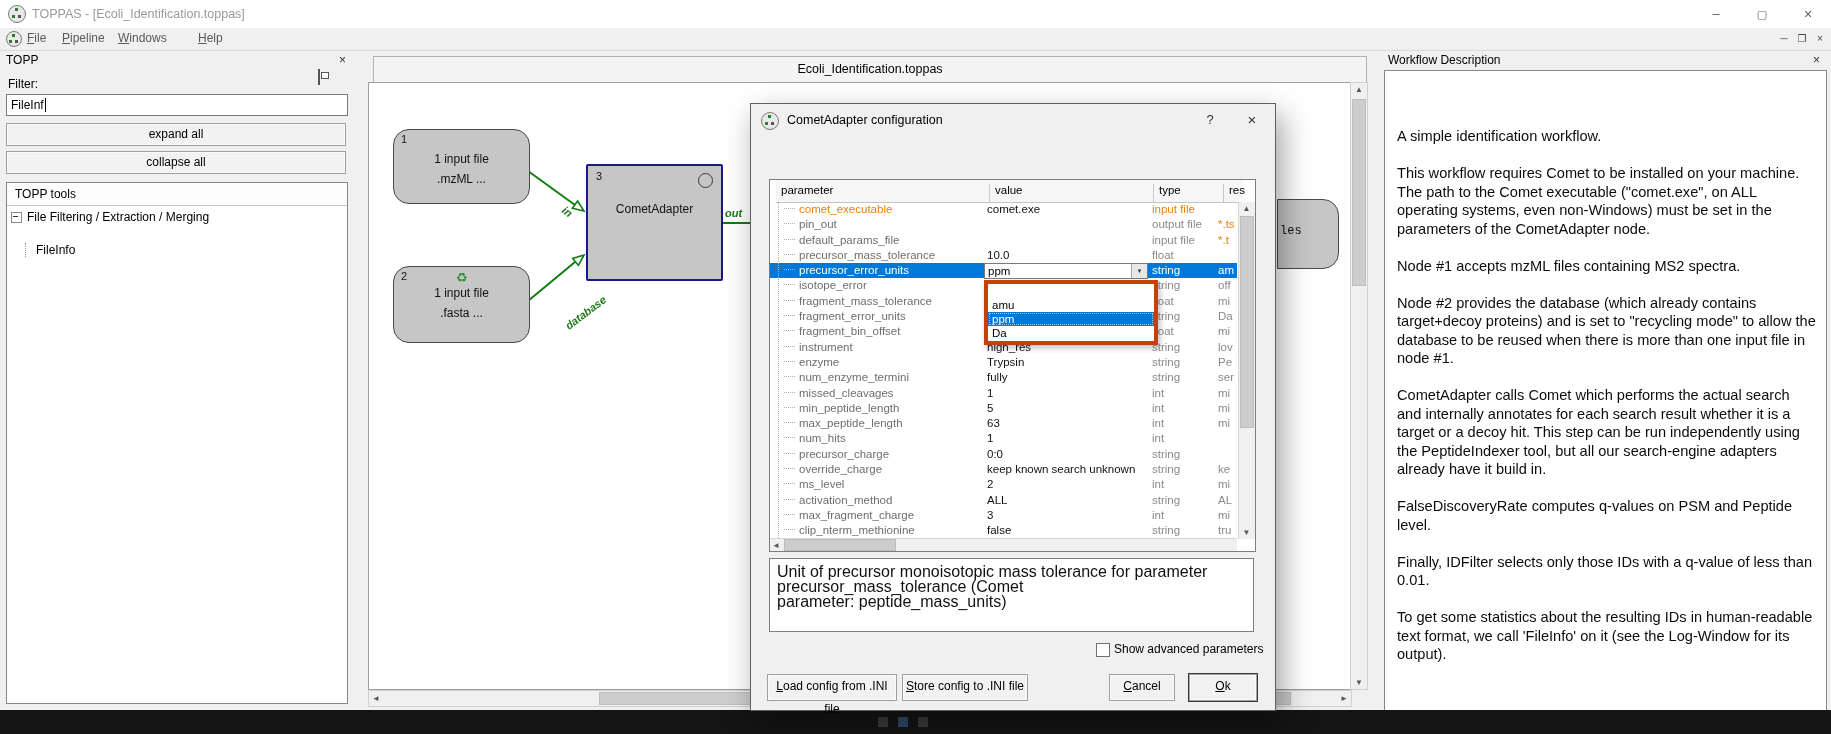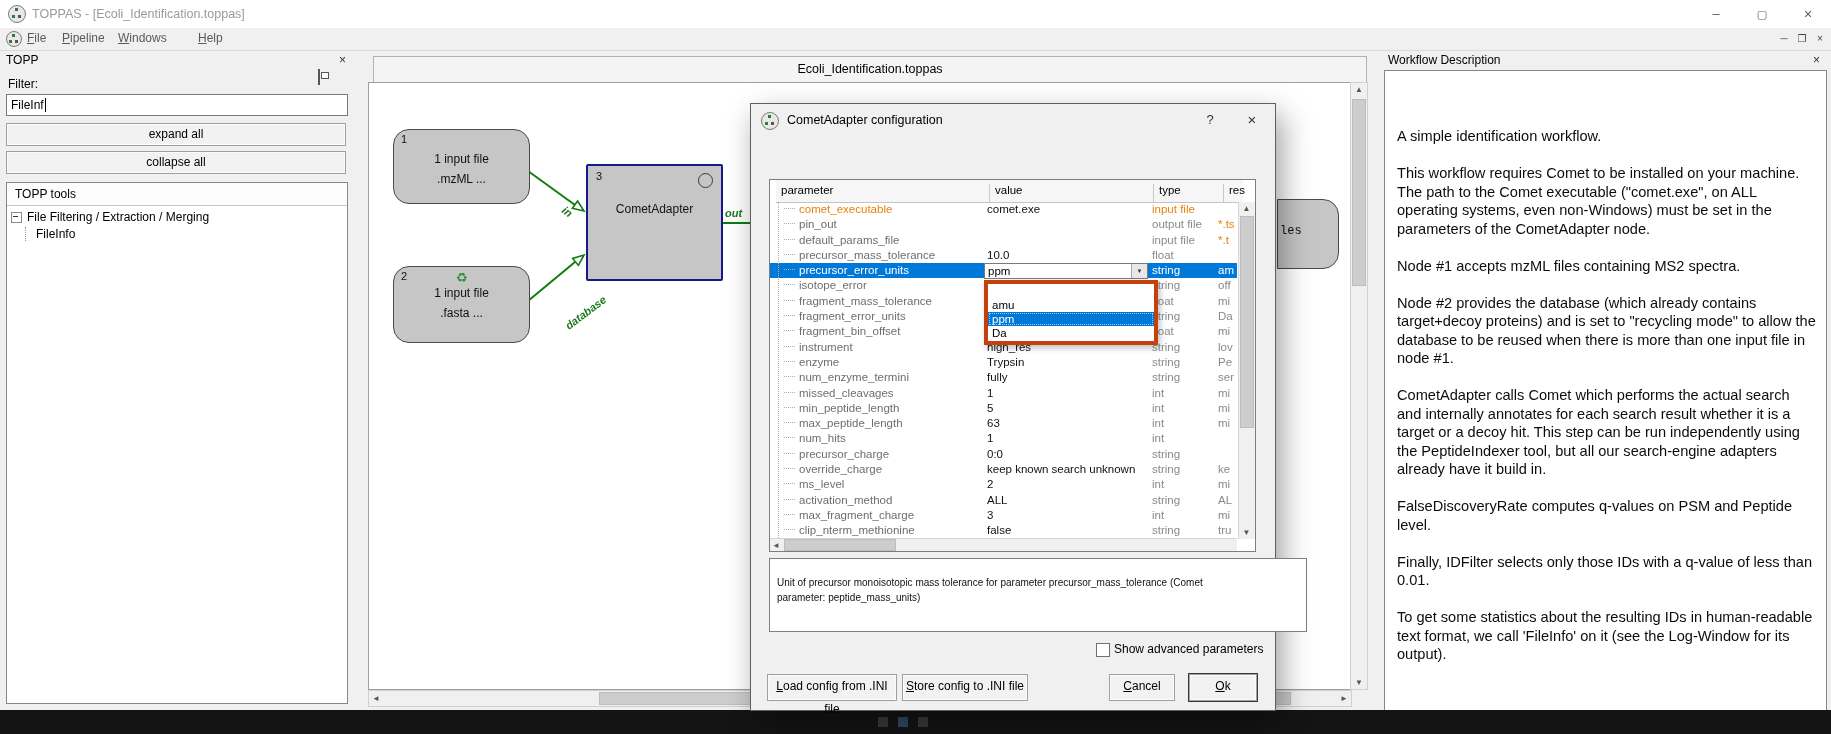--- a/index.html
+++ b/index.html
@@ -22,21 +22,21 @@
        box-shadow:inset 0 0 0 1px #fbfbfb;}
   .panel-hdr-ico{width:13px;height:12px;border:1px solid #555;position:relative;background:#f0f0f0;}
   .panel-hdr-ico:after{content:"";position:absolute;left:2px;top:2px;width:6px;height:5px;border:1px solid #555;background:#fff;}
   .xglyph{color:#333;font-size:12px;line-height:12px;}
   
   .tools-box{left:6px;top:182px;width:340px;height:520px;background:#fff;border:1px solid #828790;}
   .tools-hdr{padding:4px 8px;border-bottom:1px solid #c8c8c8;background:#fdfdfd;}
   .tree{padding:4px 4px;}
   .expander{display:inline-block;width:9px;height:9px;border:1px solid #8a8a8a;background:#fff;position:relative;vertical-align:middle;margin-right:5px;}
   .expander:after{content:"";position:absolute;left:1px;top:3px;width:5px;height:1px;background:#333;}
-  .tree-child{margin-left:14px;margin-top:3px;border-left:1px dotted #9a9a9a;padding-left:10px;}
+  .tree-child{margin-left:14px;margin-top:19px;border-left:1px dotted #9a9a9a;padding-left:10px;}
   .filter-input{left:6px;top:94px;width:332px;height:18px;background:#fff;border:1px solid #7a7a7a;padding:1px 4px;line-height:18px;}
   .filter-input b{font-weight:normal;border-right:1px solid #000;padding-right:1px;}
   
   .tabstrip{left:373px;top:56px;width:992px;height:25px;background:#f4f4f4;border:1px solid #b3b3b3;
             text-align:center;line-height:25px;font-size:12.5px;}
   .canvas{left:368px;top:82px;width:982px;height:606px;background:#fff;border:1px solid #9aa0a6;overflow:hidden;}
   .node{position:absolute;background:#c6c6c6;border:1px solid #4a4a4a;border-radius:16px;text-align:center;color:#111;}
   .node .num{position:absolute;left:7px;top:3px;font-size:11px;text-align:left;}
   .node3{position:absolute;background:#c6c6c6;border:2px solid #18188c;border-radius:2px;text-align:center;color:#111;}
   .ring{position:absolute;right:8px;top:7px;width:13px;height:13px;border:1.5px solid #3a3a3a;border-radius:50%;}
@@ -68,22 +68,22 @@
   .vsb{position:absolute;right:0;top:22px;width:16px;height:337px;background:#f0f0f0;border-left:1px solid #d5d5d5;}
   .hsb{position:absolute;left:0;bottom:0;width:467px;height:12px;background:#f0f0f0;border-top:1px solid #d5d5d5;}
   .combo{position:absolute;left:214px;top:83px;width:164px;height:16px;background:#fff;border:1px solid #7a7a7a;
          font-size:11.5px;line-height:14px;box-sizing:border-box;padding-left:3px;z-index:3;}
   .combo .dd{position:absolute;right:0;top:0;width:15px;height:14px;background:#e8e8e8;border-left:1px solid #a8a8a8;
              text-align:center;font-size:6px;line-height:14px;color:#333;}
   .popup{position:absolute;left:214px;top:100px;width:166px;height:57px;background:#fff;border:4px solid #c2410c;
          box-shadow:2px 3px 6px rgba(0,0,0,.25);z-index:4;font-size:11.5px;}
   .popup div{height:14px;line-height:14px;padding-left:4px;}
   .popup .hl{background:#0078d7;color:#fff;outline:1px dotted #9ecbef;outline-offset:-2px;}
-  .descbox{position:absolute;left:18px;top:454px;width:538px;height:74px;background:#fff;border:1px solid #7a7f87;
-           font-size:10px;line-height:15px;padding:16px 7px;box-sizing:border-box;color:#111;}
+  .descbox{position:absolute;left:18px;top:454px;width:485px;height:74px;background:#fff;border:1px solid #7a7f87;
+           font-size:16px;line-height:15px;padding:5px 7px;box-sizing:border-box;color:#111;}
   .chk{position:absolute;width:12px;height:12px;background:#fff;border:1px solid #707070;}
   .dlg-push{position:absolute;height:25px;line-height:23px;}
   .ok-default{outline:1px solid #3a3a3a;}
   
   .wd-box{left:1384px;top:70px;width:441px;height:639px;background:#fff;border:1px solid #828790;overflow:hidden;}
   .wd-text{padding:56px 10px 10px 12px;font-size:14.6px;line-height:18.5px;color:#0c0c0c;}
   .wd-text p{margin:0 0 18.5px 0;}
   
   .taskbar{left:0;top:710px;width:1831px;height:24px;background:#141414;}
   .tb-ico{position:absolute;top:7px;width:10px;height:10px;background:#3a3a3a;}

